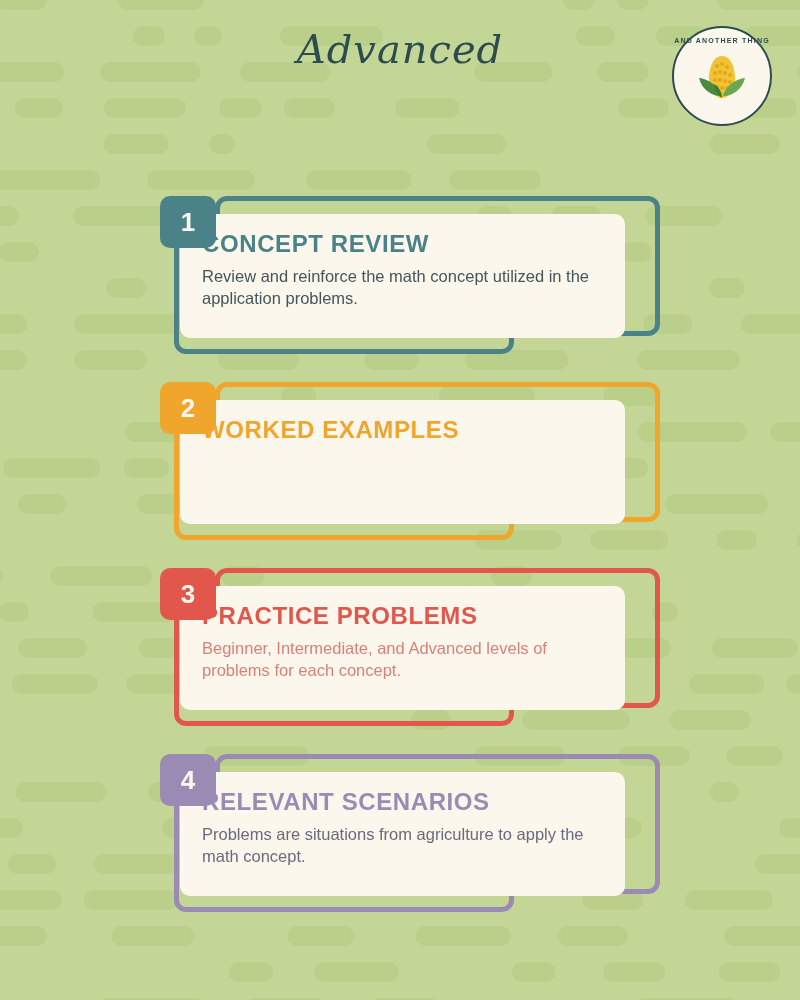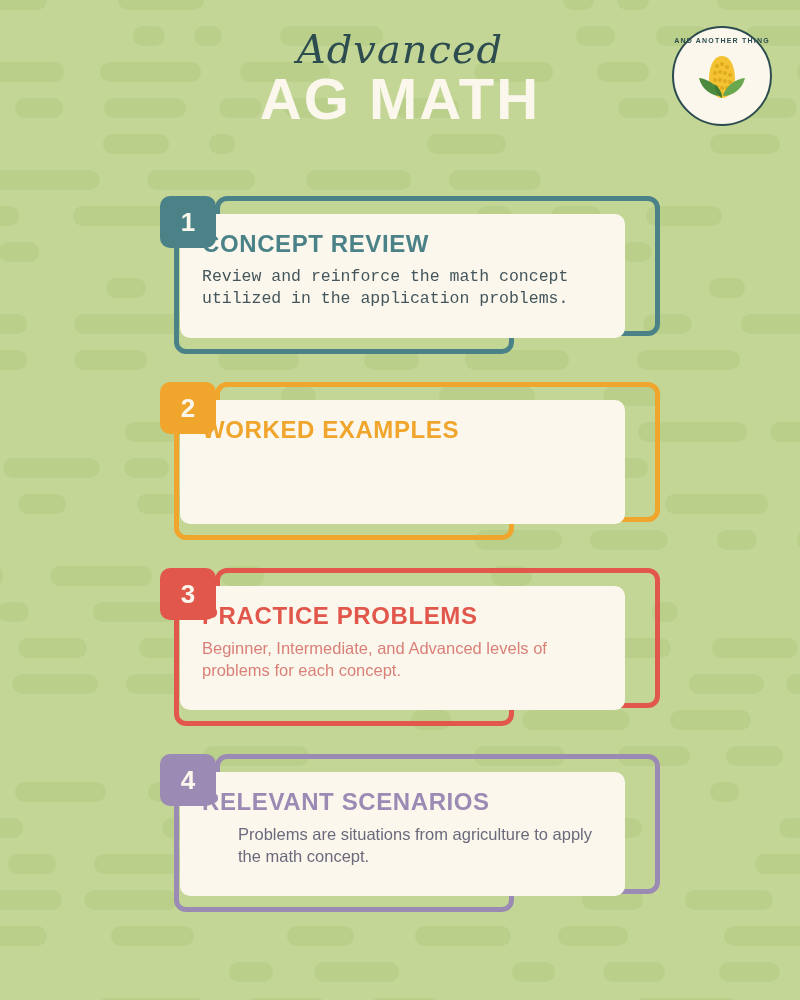--- a/index.html
+++ b/index.html
@@ -160,24 +160,24 @@
 
   
   .c1 { --c: #4b8288; }
   .c2 { --c: #f0a52c; }
   .c3 { --c: #e2574c; }
   .c4 { --c: #9b8bb4; }
   .c1 .card-shadow, .c2 .card-shadow, .c3 .card-shadow, .c4 .card-shadow { border-color: var(--c); }
   .c1 .card-outline, .c2 .card-outline, .c3 .card-outline, .c4 .card-outline { border-color: var(--c); }
   .c1 .badge, .c2 .badge, .c3 .badge, .c4 .badge { background: var(--c); }
   .c1 .card-title, .c2 .card-title, .c3 .card-title, .c4 .card-title { color: var(--c); }
-  .c1 .card-desc { color: #44565c; font-family: Liberation Mono, monospace; }
+  .c1 .card-desc { color: #44565c; }
   .c2 .card-desc { color: #5b5342; }
   .c3 .card-desc { color: #d98079; }
-  .c4 .card-desc { color: #6b6a7d; margin-left: 36px; }
+  .c4 .card-desc { color: #6b6a7d; }
 </style>
 </head>
 <body>
 
 <div id="bg-pattern">
     <div class="dash" style="left: -5px; top: -10px; width: 52px; height: 20px;"></div>
     <div class="dash" style="left: 118px; top: -10px; width: 86px; height: 20px;"></div>
     <div class="dash" style="left: 563px; top: -10px; width: 31px; height: 20px;"></div>
     <div class="dash" style="left: 617px; top: -10px; width: 32px; height: 20px;"></div>
     <div class="dash" style="left: 717px; top: -10px; width: 98px; height: 20px;"></div>
@@ -316,21 +316,20 @@
     <div class="dash" style="left: 369px; top: 998px; width: 71px; height: 20px;"></div>
     <div class="dash" style="left: 635px; top: 998px; width: 103px; height: 20px;"></div>
     <div class="dash" style="left: 795px; top: 998px; width: 108px; height: 20px;"></div>
   </div>
 
 <div class="page">
 
   <div class="header">
     <div class="script-title">Advanced</div>
     <h1 class="main-title">
-      <span>AG MATH</span>
     </h1>
   </div>
 
   <div class="logo">
     <div class="ring-text">AND ANOTHER THING</div>
     <svg width="56" height="60" viewBox="0 0 56 60">
       <path d="M28 10 C37 10 41 22 41 33 C41 44 35 52 28 52 C21 52 15 44 15 33 C15 22 19 10 28 10 Z" fill="#f3c333"></path>
       <g fill="#e0a91f">
         <circle cx="23" cy="20" r="2"></circle>
           <circle cx="28" cy="18" r="2"></circle>

